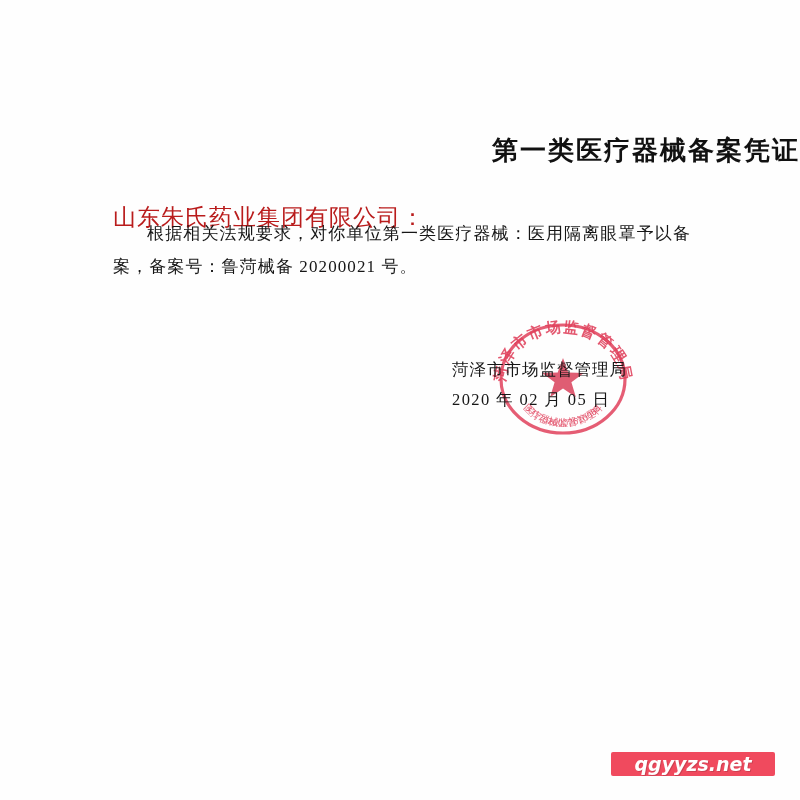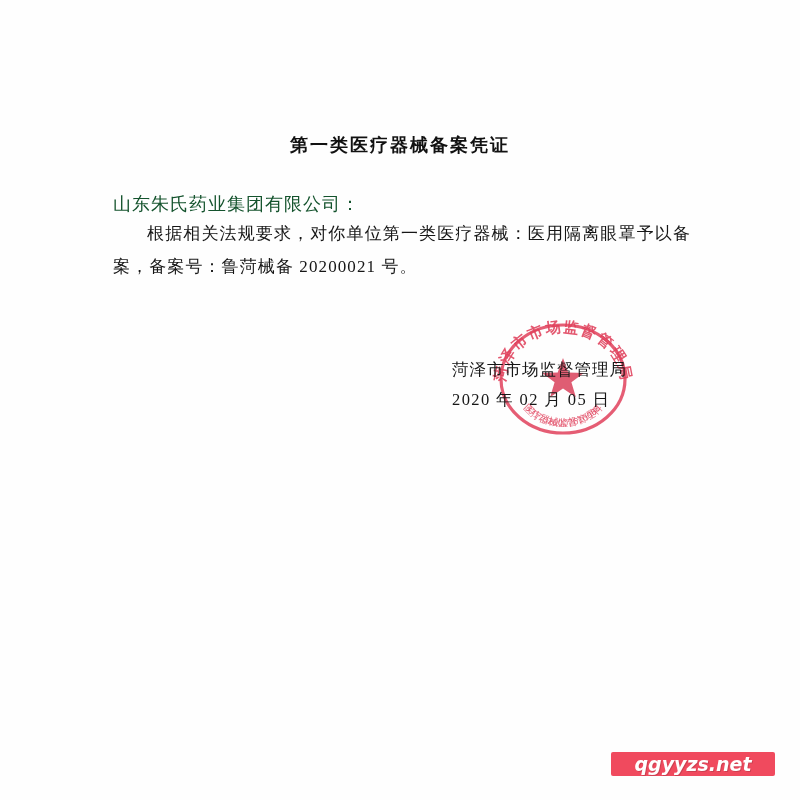--- a/index.html
+++ b/index.html
@@ -20,35 +20,35 @@
     position: absolute;
     inset: 0;
     background: #fefefe;
   }
 
   .doc-title {
     position: absolute;
     top: 133px;
     left: 0;
     right: 0;
-    text-align: center;
-    font-size: 18px;
+    text-align: right;
+    font-size: 26px;
     font-weight: bold;
     letter-spacing: 2px;
     font-family: Liberation Serif, serif;
     color: #111111;
   }
 
   .addressee {
     position: absolute;
-    top: 192px;
+    top: 202px;
     left: 113px;
-    font-size: 18px;
+    font-size: 23px;
     letter-spacing: 1px;
-    color: #14532d;
+    color: #b91c1c;
   }
 
   .body-text {
     position: absolute;
     top: 217px;
     left: 113px;
     width: 578px;
     font-size: 17px;
     line-height: 33px;
     letter-spacing: 1.1px;

